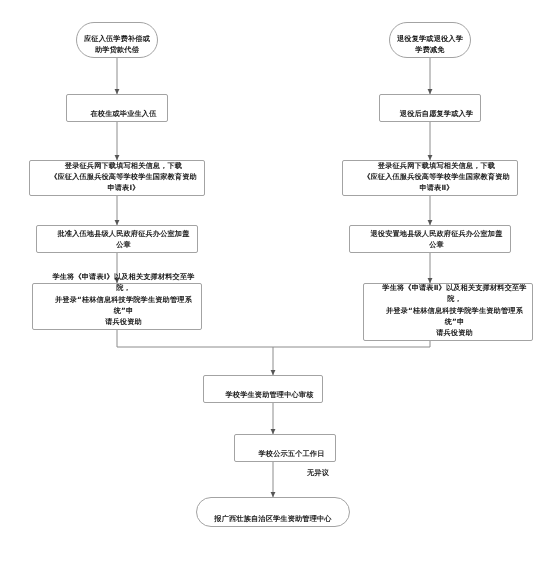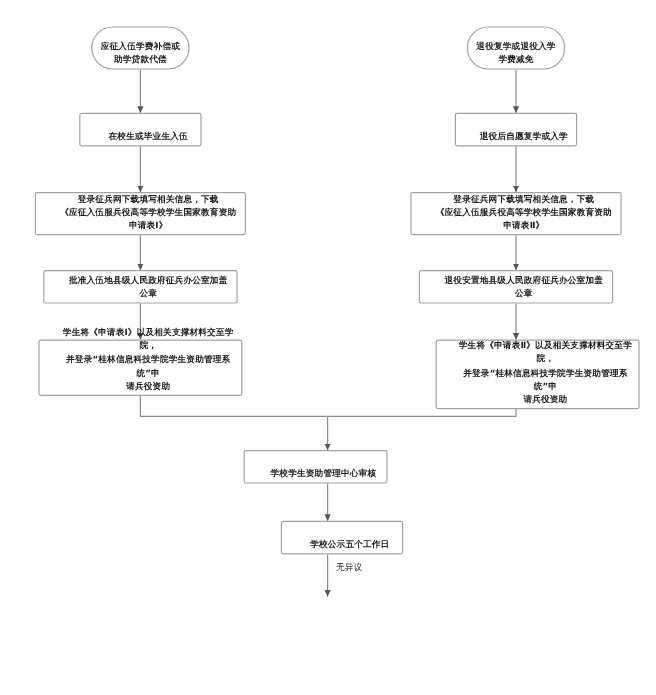--- a/index.html
+++ b/index.html
@@ -30,25 +30,26 @@
     padding:2px 4px;
     z-index:2;
   }
   .node.terminator{border-radius:22px;}
   .node.process{border-radius:2px;padding-left:17px;}
   .node .txt{display:block;white-space:pre-line;}
 
   .edge-label{
     position:absolute;
     font-size:7.2px;
-    font-weight:400;
+    font-weight:700;
     color:#1c1c1c;
     letter-spacing:.15px;
     z-index:2;
     white-space:nowrap;
+    margin-left:27px;
   }
 </style>
 </head>
 <body>
 
 <div id="flow-root">
 
   <svg id="edge-layer" viewBox="0 0 547 579" xmlns="http://www.w3.org/2000/svg">
     <defs>
       <marker id="arrowhead" markerWidth="7" markerHeight="7" refX="5.4" refY="2.6" orient="auto" markerUnits="userSpaceOnUse">
@@ -127,16 +128,19 @@
   </div>
 
   <div class="node process" style="left:203px;top:375px;width:120px;height:28px;">
     <span class="txt">学校学生资助管理中心审核</span>
   </div>
 
   <div class="node process" style="left:222px;top:434px;width:102px;height:28px;margin-left:12px;">
     <span class="txt">学校公示五个工作日</span>
   </div>
 
+  <div class="node terminator" style="left:196px;top:497px;width:154px;height:30px;">
+    <span class="txt">报广西壮族自治区学生资助管理中心</span>
+  </div>
 
   <div class="edge-label" style="left:280px;top:468px;">无异议</div>
 
 </div>
 
 </body></html>

